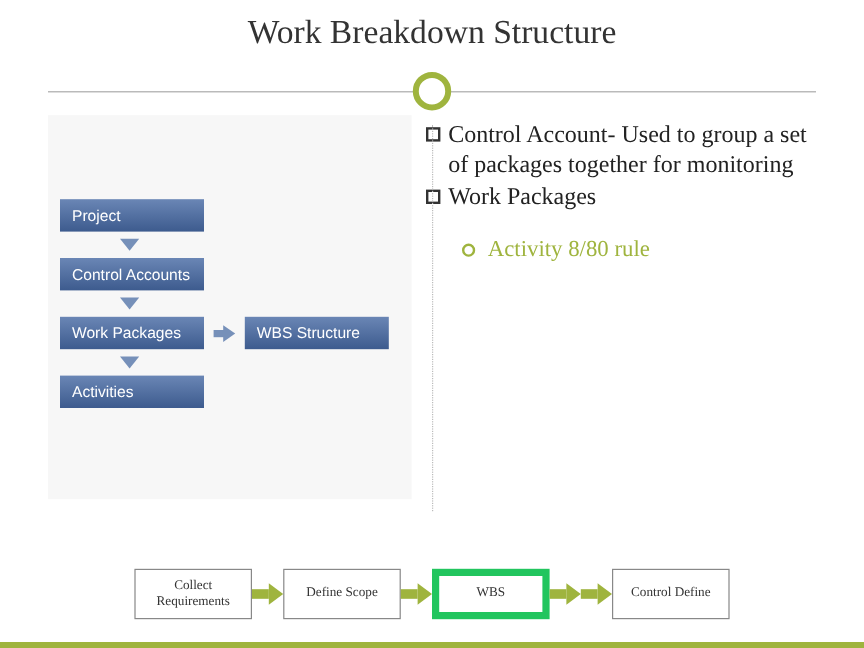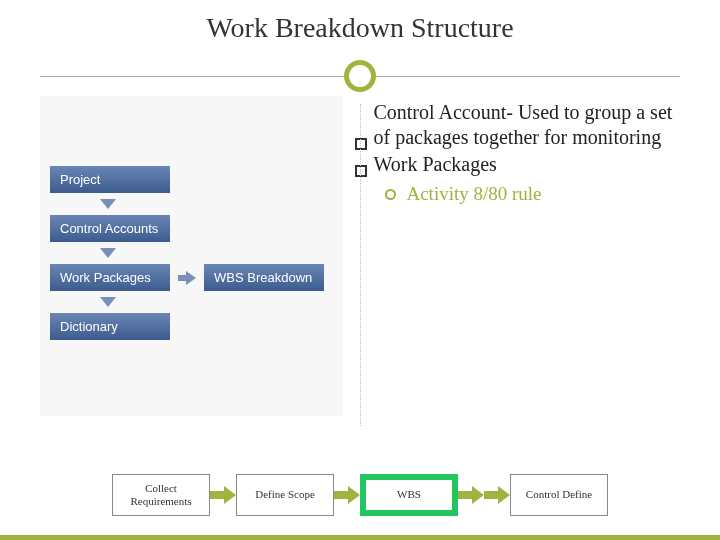--- a/index.html
+++ b/index.html
@@ -105,41 +105,41 @@
     border-top: 7px solid transparent;
     border-bottom: 7px solid transparent;
     border-left: 10px solid #7690b9;
   }
   .right-col {
     width: 52%;
     padding: 4px 0 0 4px;
   }
   .bullet-row {
     display: flex;
-    align-items: flex-end;
+    align-items: flex-start;
     font-size: 20px;
     color: #222;
     line-height: 1.25;
     margin-bottom: 2px;
   }
   .sq {
     width: 12px;
     height: 12px;
     border: 2px solid #333;
     margin-top: 6px;
     margin-right: 6px;
     flex-shrink: 0;
   }
   .sub-row {
     display: flex;
     align-items: center;
     font-size: 19px;
     color: #9fb43e;
     margin-left: 30px;
-    margin-top: 6px;
+    margin-top: 20px;
   }
   .circ {
     width: 11px;
     height: 11px;
     border: 2px solid #9fb43e;
     border-radius: 50%;
     margin-right: 10px;
   }
   .footer-flow {
     position: absolute;
@@ -226,24 +226,24 @@
 
     <div class="left-col">
       <div class="diagram">
         <div class="diag-box">Project</div>
         <div class="diag-arrow-down"></div>
         <div class="diag-box">Control Accounts</div>
         <div class="diag-arrow-down"></div>
         <div class="diag-row">
           <div class="diag-box">Work Packages</div>
           <div class="diag-arrow-right"></div>
-          <div class="diag-box">WBS Breakdown</div>
+          <div class="diag-box">WBS Structure</div>
         </div>
         <div class="diag-arrow-down"></div>
-        <div class="diag-box">Dictionary</div>
+        <div class="diag-box">Activities</div>
       </div>
     </div>
 
     <div class="right-col">
       <div class="bullet-row">
         <span class="sq"></span>
         <span><span>Control Account- </span><span>Used to group a set of packages together for monitoring</span></span>
       </div>
       <div class="bullet-row">
         <span class="sq"></span>

